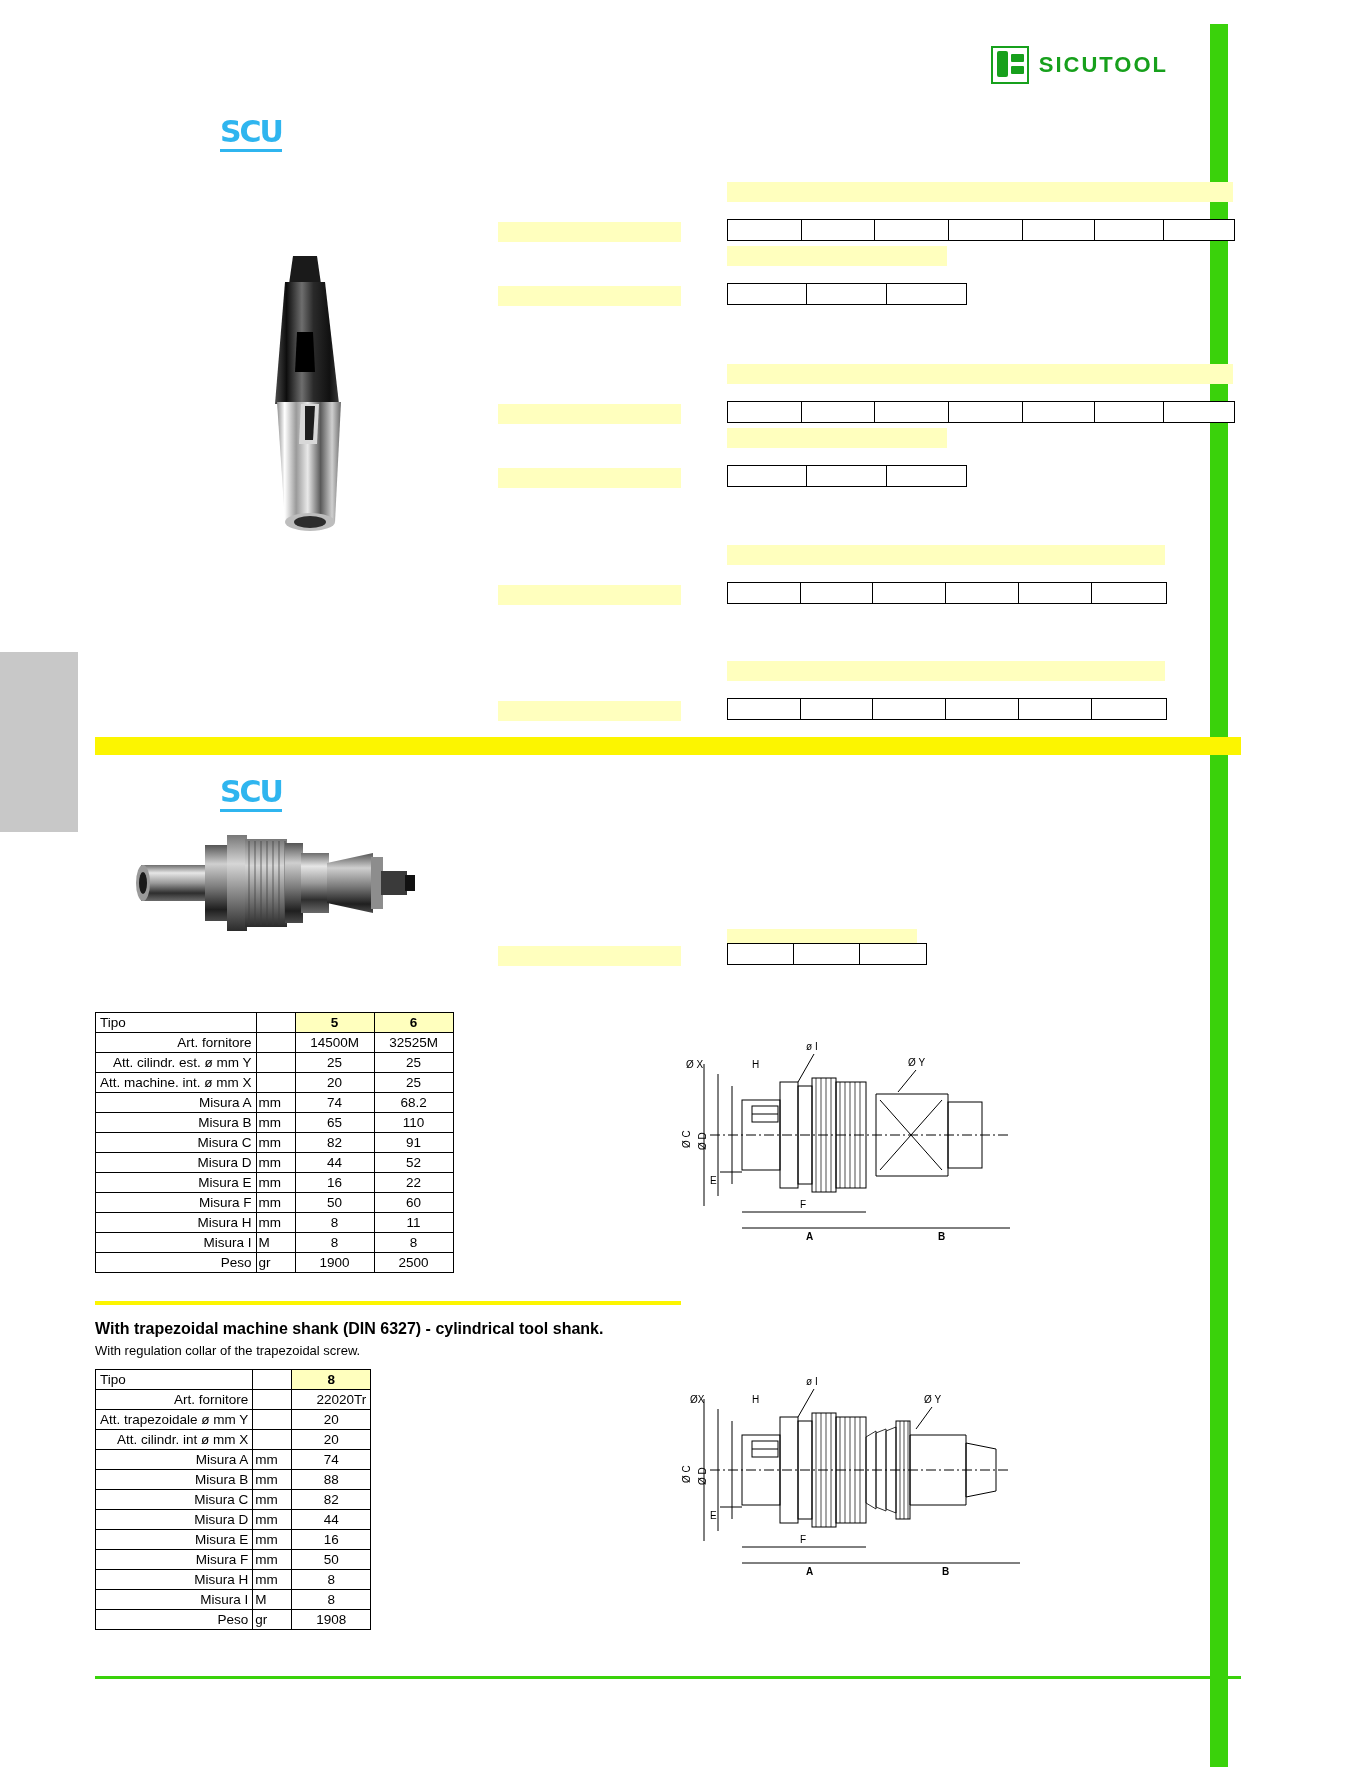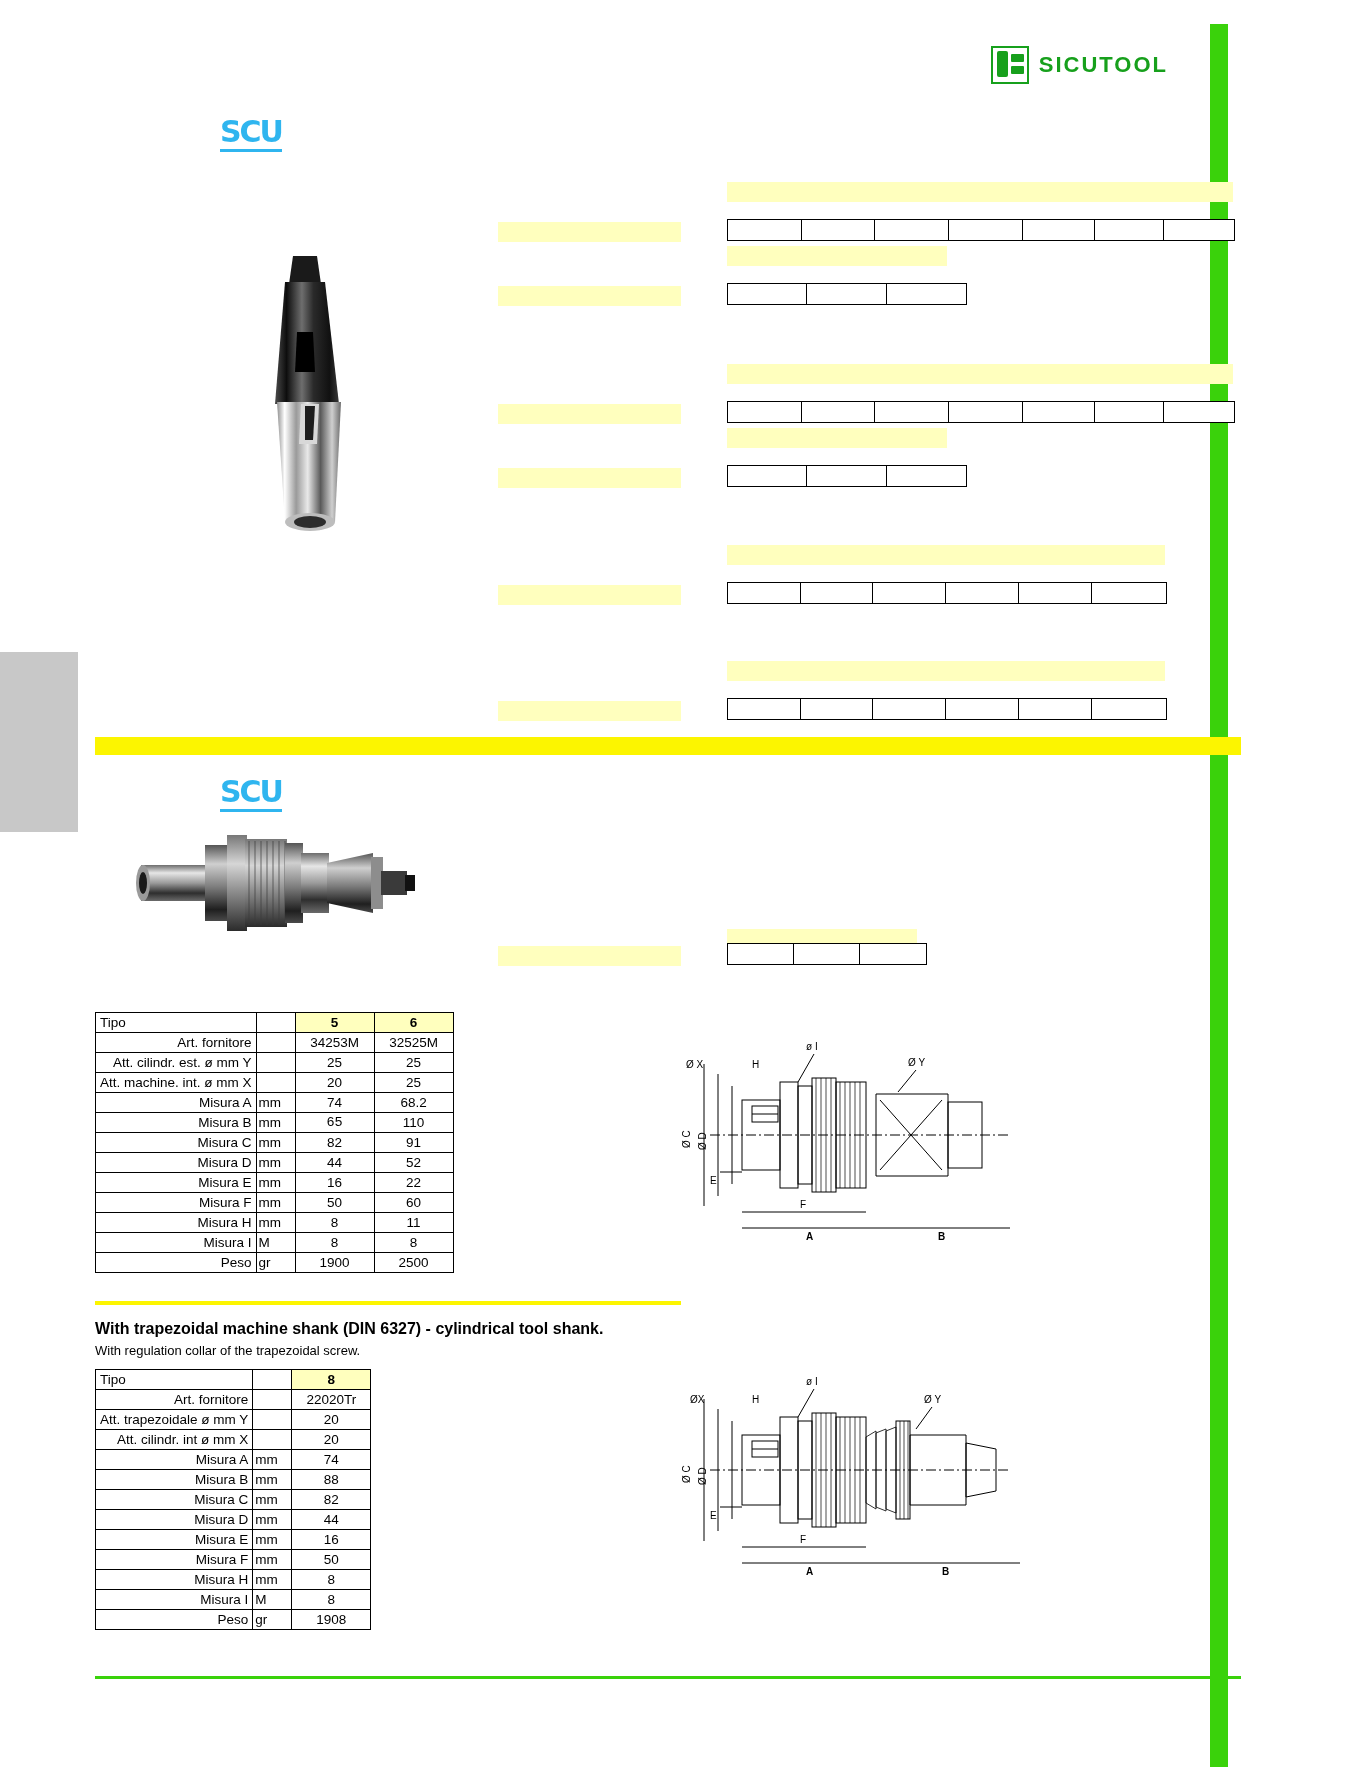--- a/index.html
+++ b/index.html
@@ -378,21 +378,21 @@
       <tbody>
           <tr class="head">
             <td class="label" style="width: 125px;">Tipo</td>
             <td class="unit" style="width: 32px; border-left: none; background: rgb(255, 255, 255); font-weight: normal;"></td>
             <td class="val" style="width: 70px;">5</td>
             <td class="val" style="width: 70px;">6</td>
           </tr>
           <tr>
             <td class="label" style="width: 125px;">Art. fornitore</td>
             <td class="unit" style="width: 32px; border-left: none;"></td>
-            <td class="val" style="width: 70px;">34253M</td>
+            <td class="val" style="width: 70px;">14500M</td>
             <td class="val" style="width: 70px;">32525M</td>
           </tr>
           <tr>
             <td class="label" style="width: 125px;">Att. cilindr. est. ø mm Y</td>
             <td class="unit" style="width: 32px; border-left: none;"></td>
             <td class="val" style="width: 70px;">25</td>
             <td class="val" style="width: 70px;">25</td>
           </tr>
           <tr>
             <td class="label" style="width: 125px;">Att. machine. int. ø mm X</td>
@@ -402,21 +402,21 @@
           </tr>
           <tr>
             <td class="label" style="width: 125px;">Misura A</td>
             <td class="unit" style="width: 32px; border-left: none;">mm</td>
             <td class="val" style="width: 70px;">74</td>
             <td class="val" style="width: 70px;">68.2</td>
           </tr>
           <tr>
             <td class="label" style="width: 125px;">Misura B</td>
             <td class="unit" style="width: 32px; border-left: none;">mm</td>
-            <td class="val" style="width: 70px; font-family: Liberation Mono, monospace;">65</td>
+            <td class="val" style="width: 70px;">65</td>
             <td class="val" style="width: 70px;">110</td>
           </tr>
           <tr>
             <td class="label" style="width: 125px;">Misura C</td>
             <td class="unit" style="width: 32px; border-left: none;">mm</td>
             <td class="val" style="width: 70px;">82</td>
             <td class="val" style="width: 70px;">91</td>
           </tr>
           <tr>
             <td class="label" style="width: 125px;">Misura D</td>
@@ -530,21 +530,21 @@
     <table class="spec">
       <tbody>
           <tr class="head">
             <td class="label" style="width: 125px;">Tipo</td>
             <td class="unit" style="width: 32px; border-left: none; background: rgb(255, 255, 255); font-weight: normal;"></td>
             <td class="val" style="width: 70px;">8</td>
           </tr>
           <tr>
             <td class="label" style="width: 125px;">Art. fornitore</td>
             <td class="unit" style="width: 32px; border-left: none;"></td>
-            <td class="val" style="width: 70px;">22020Tr</td>
+            <td class="val" style="width: 70px; text-align: right;">22020Tr</td>
           </tr>
           <tr>
             <td class="label" style="width: 125px;">Att. trapezoidale ø mm Y</td>
             <td class="unit" style="width: 32px; border-left: none;"></td>
             <td class="val" style="width: 70px;">20</td>
           </tr>
           <tr>
             <td class="label" style="width: 125px;">Att. cilindr. int ø mm X</td>
             <td class="unit" style="width: 32px; border-left: none;"></td>
             <td class="val" style="width: 70px;">20</td>

